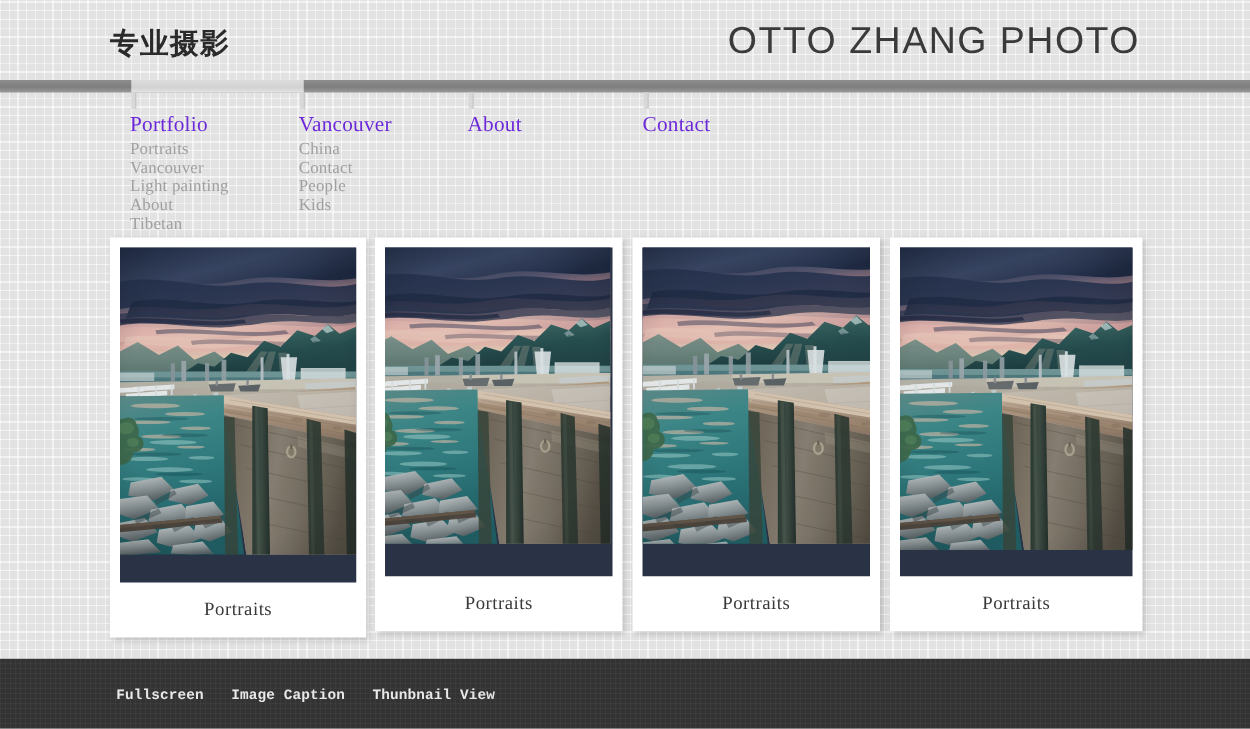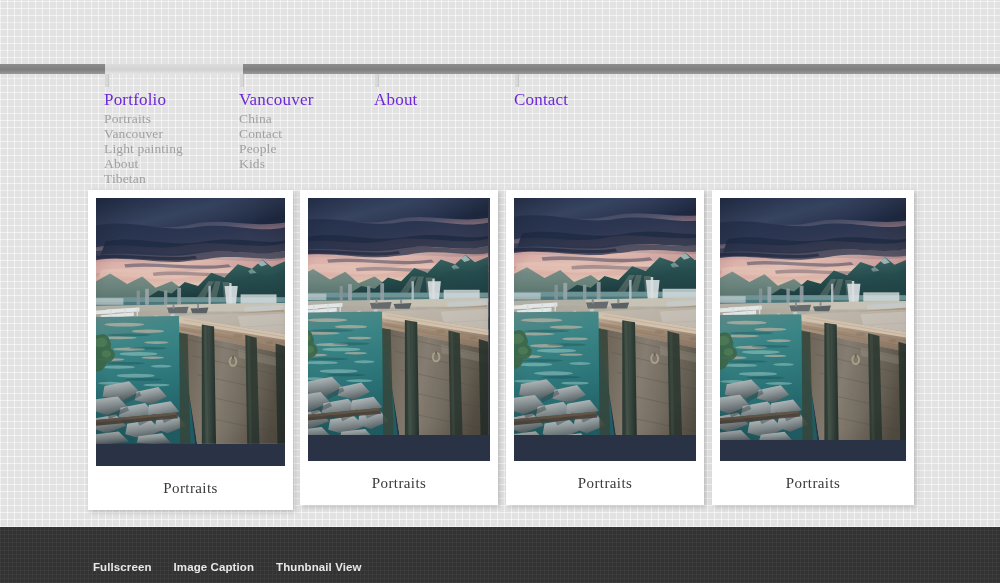--- a/index.html
+++ b/index.html
@@ -161,34 +161,35 @@
   }
   .bottombar-inner {
     position: absolute;
     left: 93px;
     top: 23px;
     display: flex;
     gap: 22px;
     align-items: center;
   }
   .bottom-link {
-    font-family: Liberation Sans, sans-serif;
+    font-family: Liberation Mono, monospace;
     font-size: 11.5px;
     font-weight: bold;
     color: #e8e8e8;
     white-space: nowrap;
     letter-spacing: 0.1px;
     cursor: pointer;
-    margin-top: 11px;
   }
 </style>
 </head>
 <body>
 
 <div class="header">
+  <div class="brand-cn">专业摄影</div>
+  <div class="brand-en">OTTO ZHANG PHOTO</div>
 </div>
 
 <div class="navbar-strip">
   <div class="navbar-strip-active" style="left: 105px; width: 138px;"></div>
 </div>
 
 <div class="nav">
     <div class="nav-col" style="left: 105px;">
       <div class="nav-tick"></div>
       <div class="nav-title">Portfolio</div>

